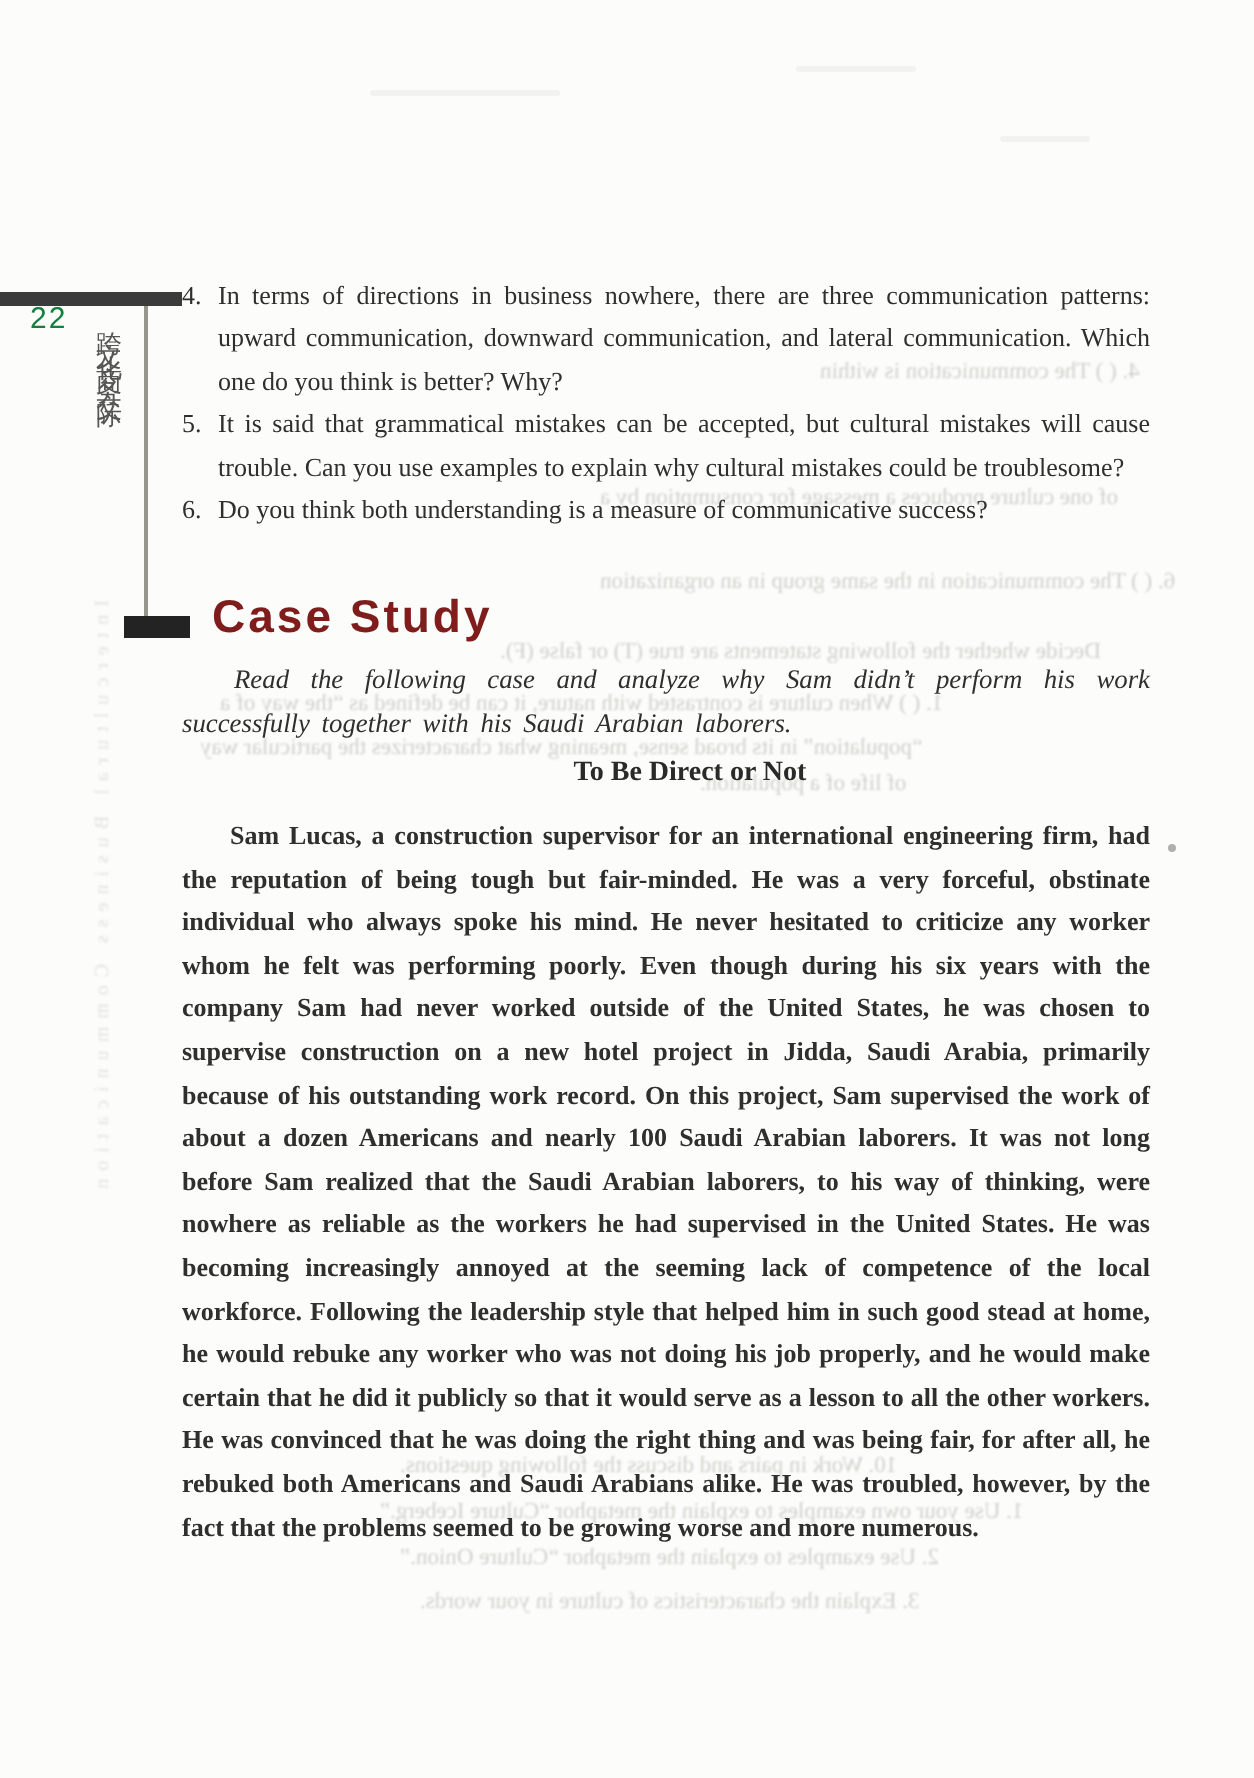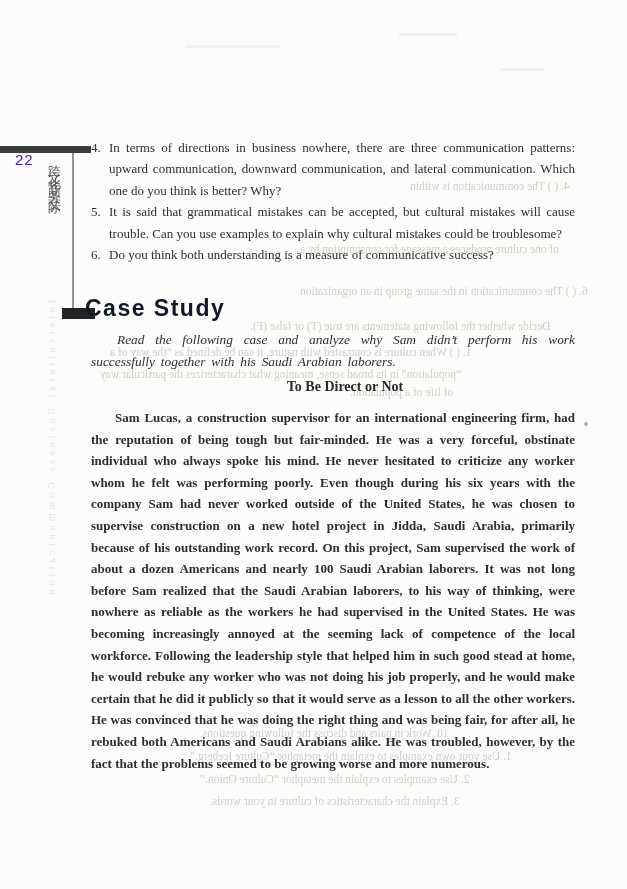--- a/index.html
+++ b/index.html
@@ -16,21 +16,21 @@
 
   
   .top-bar {
     position: absolute; left: 0; top: 146px;
     width: 91px; height: 7px;
     background: #3b3b3b;
   }
   .page-number {
     position: absolute; left: 15px; top: 151px;
     font-family: "Liberation Sans", sans-serif;
-    font-size: 15px; letter-spacing: 1px; color: #4c1d95;
+    font-size: 15px; letter-spacing: 1px; color: #15803d;
   }
   .side-tab {
     position: absolute; left: 45px; top: 155px;
     writing-mode: vertical-rl;
     font-size: 13px; letter-spacing: 6px; color: #555;
   }
   .side-rule {
     position: absolute; left: 72px; top: 153px;
     width: 2px; height: 157px;
     background: #96968f;
@@ -47,25 +47,25 @@
   .q-num { width: 18px; flex: 0 0 18px; }
   .q-text { flex: 1; text-align: justify; }
 
   
   .cs-bar {
     position: absolute; left: 62px; top: 308px;
     width: 33px; height: 11px;
     background: #232323;
   }
   .cs-heading {
-    position: absolute; left: 85px; top: 295px;
+    position: absolute; left: 106px; top: 295px;
     margin: 0;
     font-family: "Liberation Sans", sans-serif;
     font-size: 23px; font-weight: bold;
-    letter-spacing: 1.5px; color: #0f172a;
+    letter-spacing: 1.5px; color: #7f1d1d;
   }
   .cs-instruction {
     position: absolute; left: 91px; top: 329px;
     width: 484px; margin: 0;
     font-style: italic; font-size: 13.4px;
     line-height: 21.5px; word-spacing: 2.5px;
     text-indent: 26px; text-align: justify;
   }
   .cs-title {
     position: absolute; left: 91px; top: 367px;

